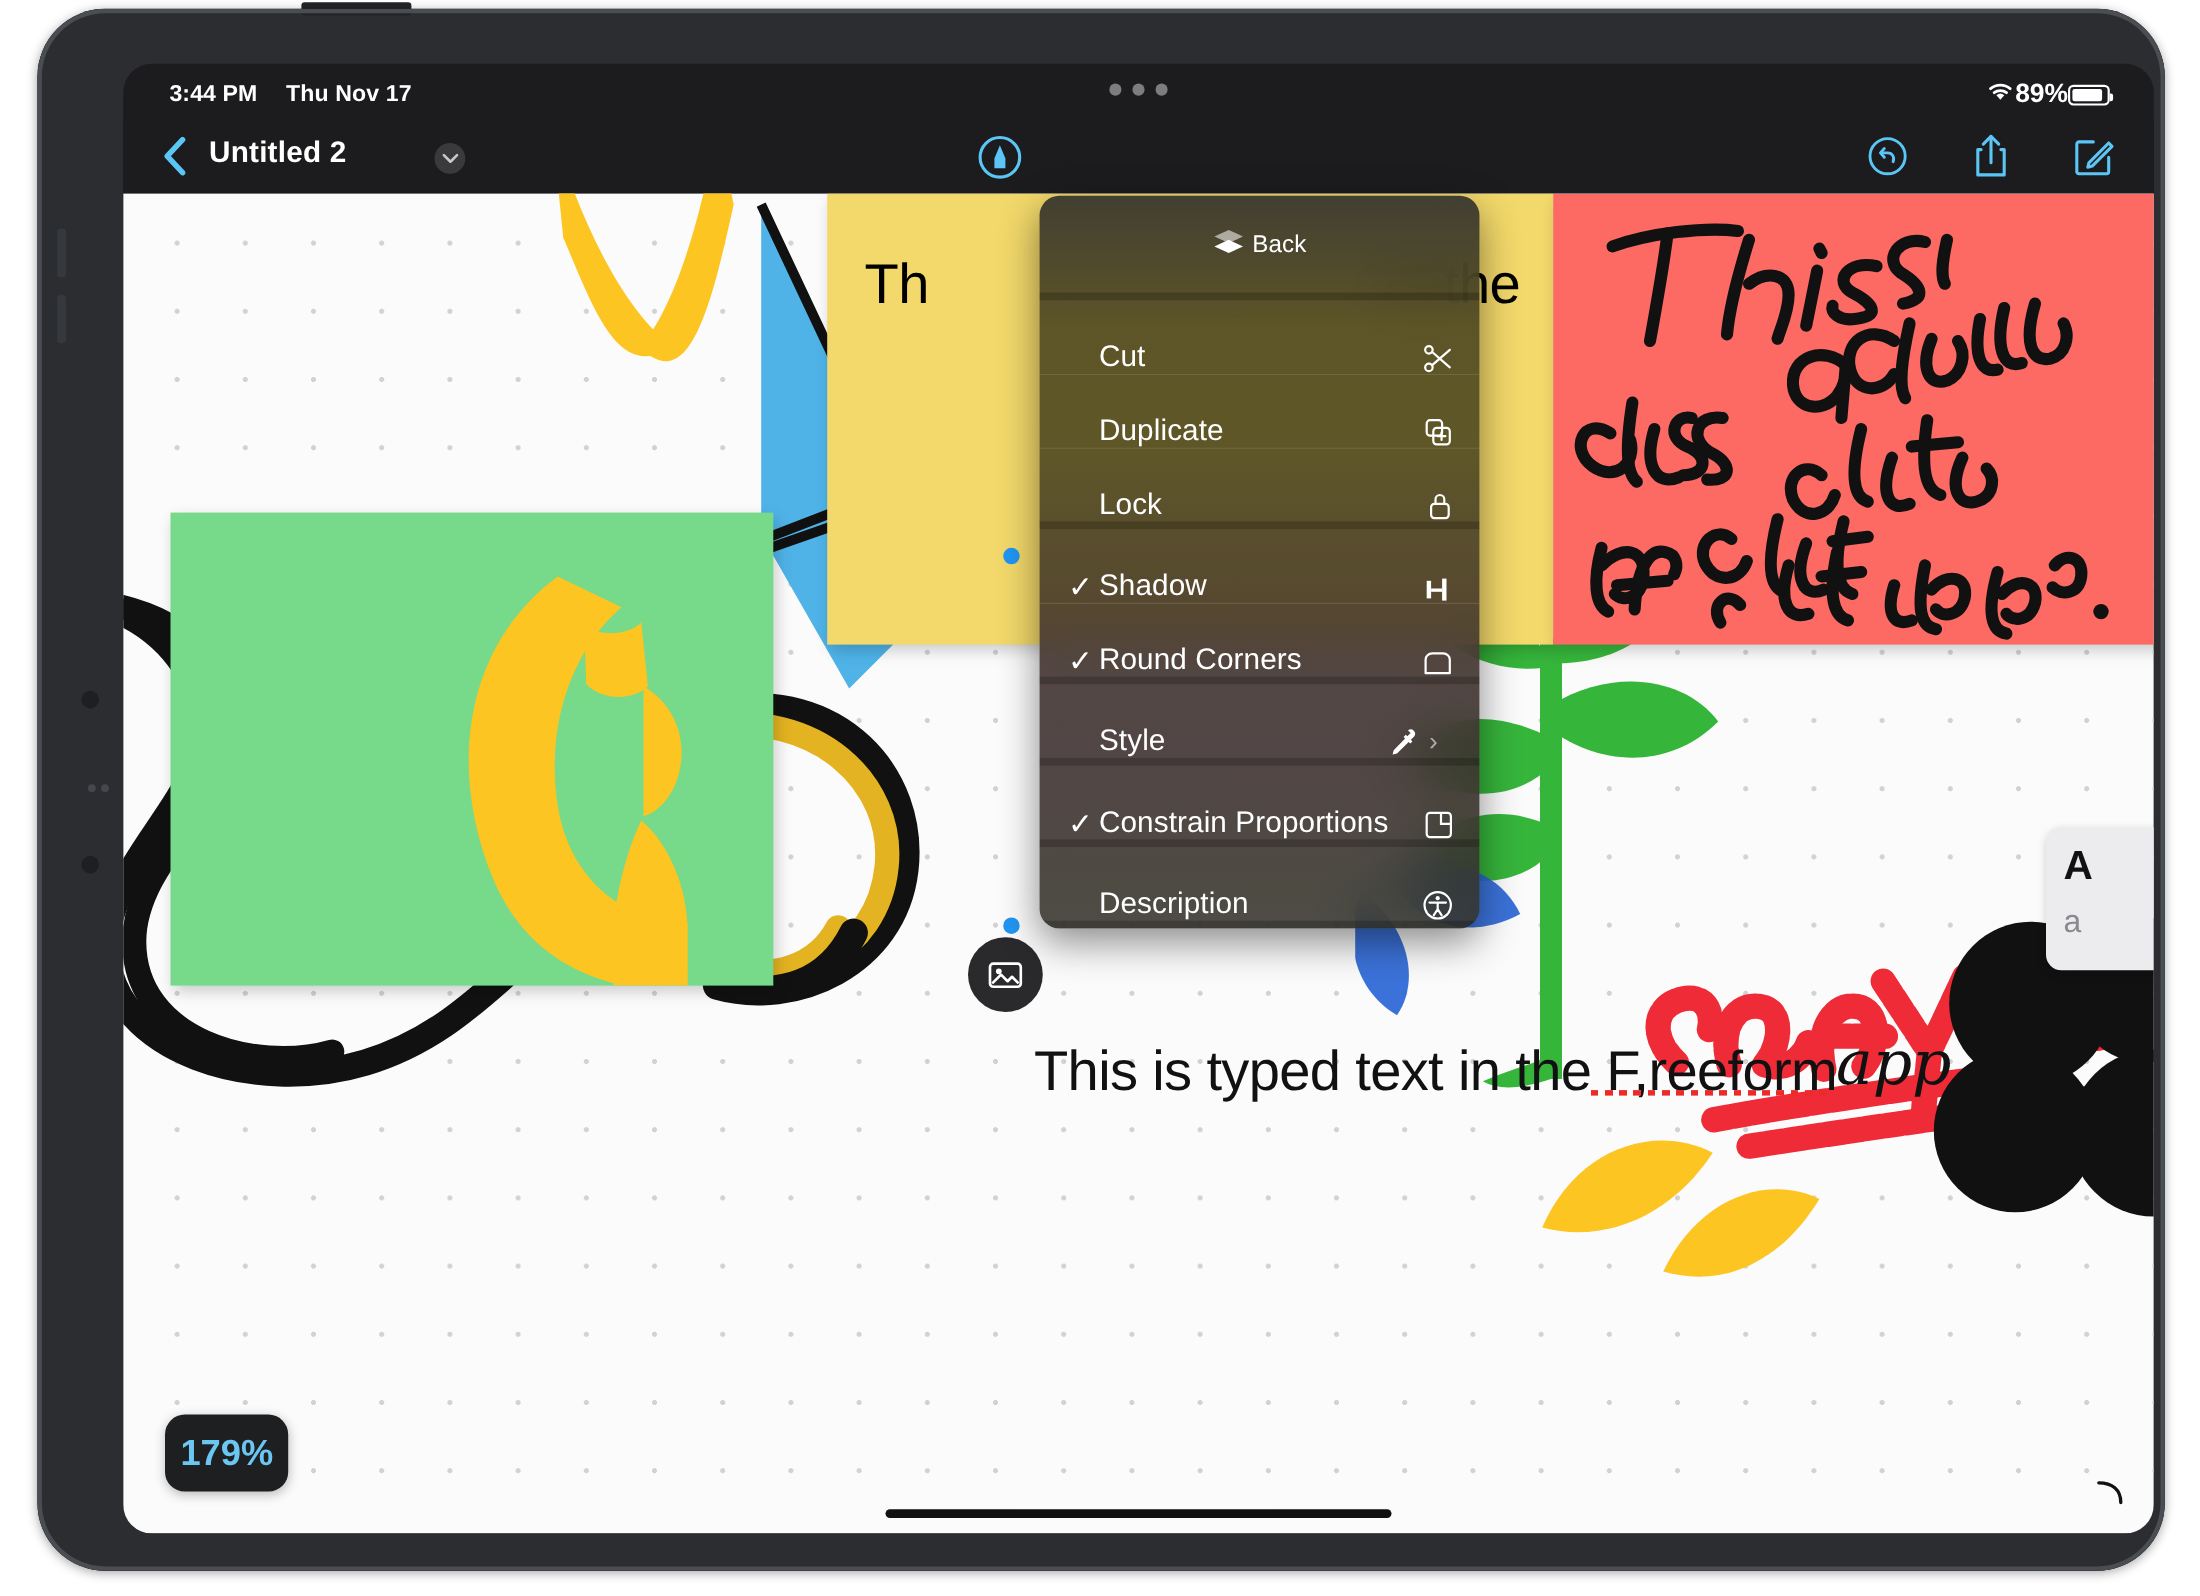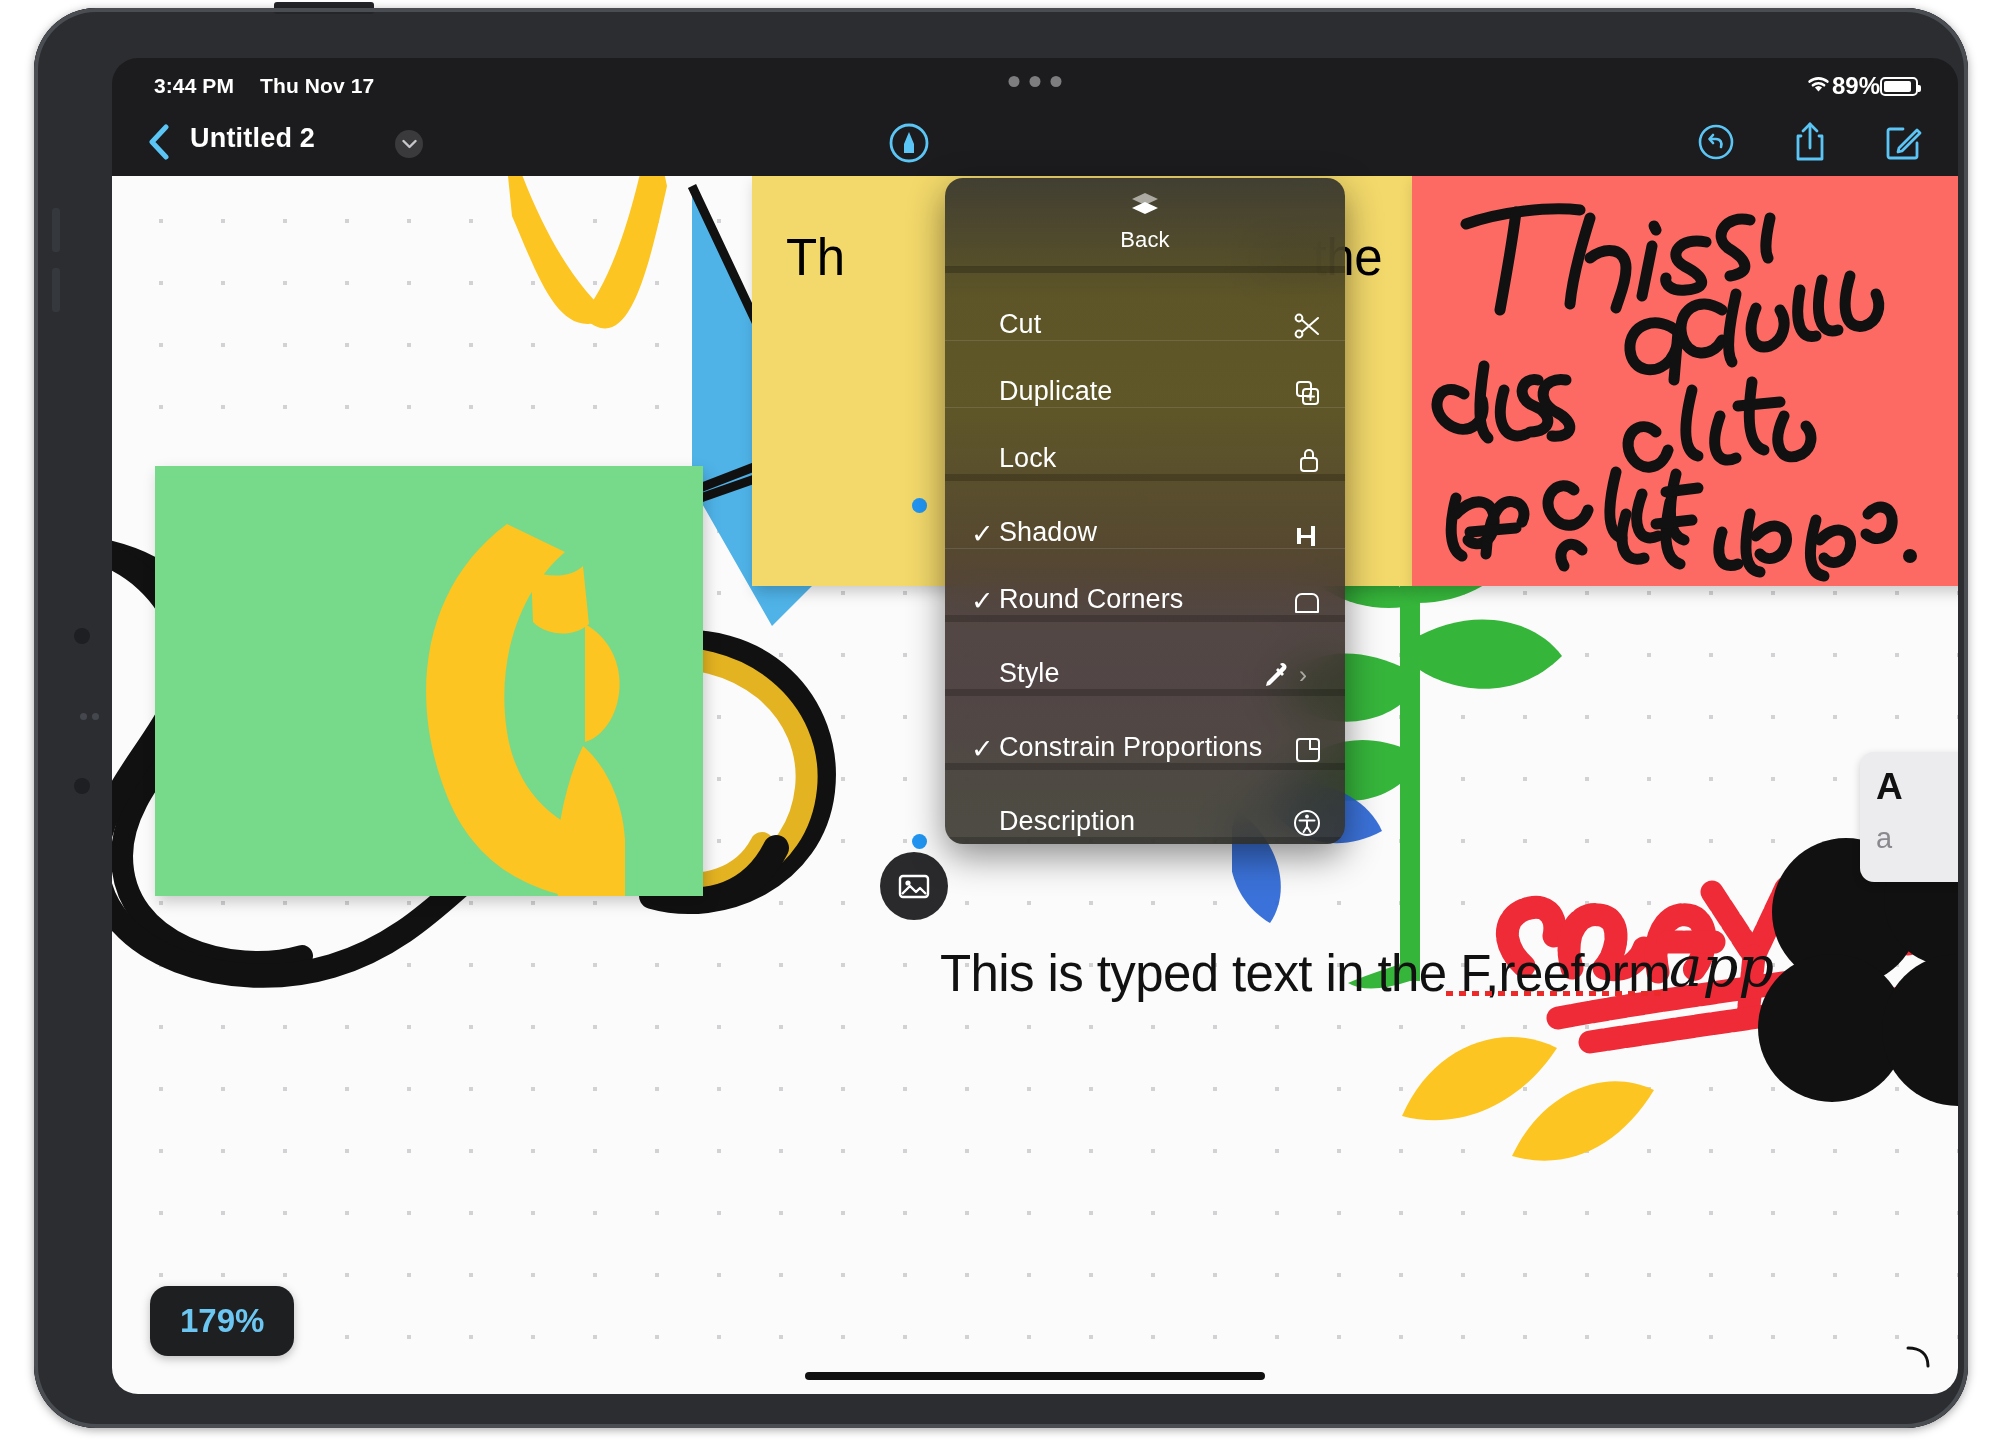--- a/index.html
+++ b/index.html
@@ -160,21 +160,21 @@
     position:absolute; left: 768px; top: 676px; width: 68px; height: 68px;
     border-radius: 50%; background:#2a2a2c;
     display:flex; align-items:center; justify-content:center;
   }
   #handle-dot-a { position:absolute; left:800px; top:322px; width:15px; height:15px; border-radius:50%; background:#2196f3;}
   #handle-dot-b { position:absolute; left:800px; top:658px; width:15px; height:15px; border-radius:50%; background:#2196f3;}
 
   #zoom-badge {
     position: absolute; left: 38px; top: 1110px;
     background: #1e1f21; border-radius: 18px;
-    padding: 16px 30px; color: #6cc6f2;
+    padding: 16px 14px; color: #6cc6f2;
     font-size: 33px; font-weight: 700;
     box-shadow: 0 3px 10px rgba(0,0,0,.25);
   }
   #home-indicator {
     position:absolute; left:50%; transform:translateX(-50%); bottom: 14px;
     width: 460px; height: 8px; border-radius: 4px; background:#111;
   }
   #page-curl { position:absolute; right: 24px; bottom: 22px; }
 
   
@@ -193,21 +193,21 @@
         rgba(58,44,44,.88) 500px,
         rgba(56,46,42,.88) 560px,
         rgba(52,50,40,.88) 630px,
         rgba(54,52,46,.88) 700px,
         rgba(62,64,70,.90) 770px,
         rgba(70,74,84,.92) 830px);
     color: #fff;
   }
   #menu-header { display: flex; height: 88px; }
   .menu-header-item {
-    flex: 1; display:flex; flex-direction:column; align-items:center; justify-content:center;
+    flex: 1; display:flex; flex-direction:row; align-items:center; justify-content:center;
     gap: 6px;
   }
   .menu-header-item + .menu-header-item { border-left: 1px solid rgba(255,255,255,.17); }
   .menu-header-label { font-size: 22px; font-weight: 400; letter-spacing:.1px;}
   .menu-sep-strong { height: 7px; background: rgba(0,0,0,.22); }
   .menu-row {
     position: relative; display: flex; align-items: flex-end;
     height: 67px; padding: 0 24px 0 26px;
   }
   .menu-row + .menu-row { border-top: 1px solid rgba(255,255,255,.11); }

